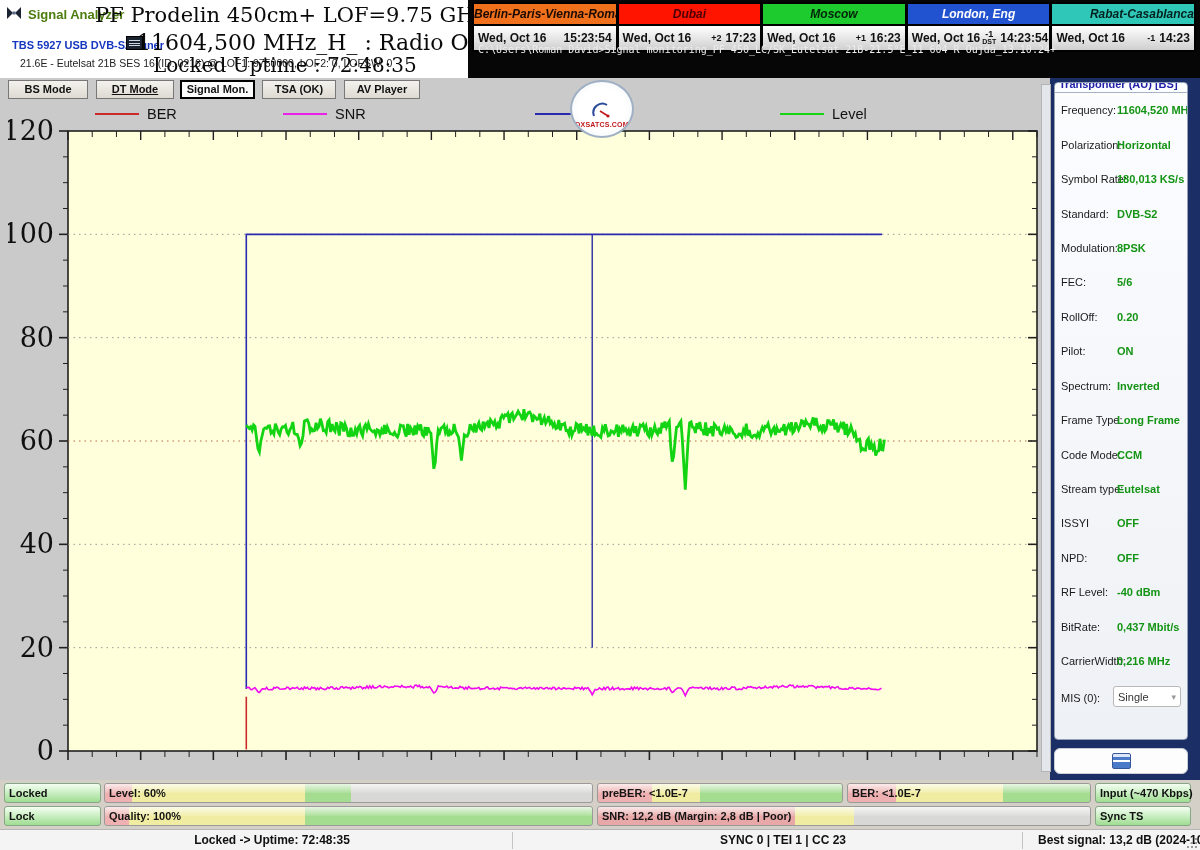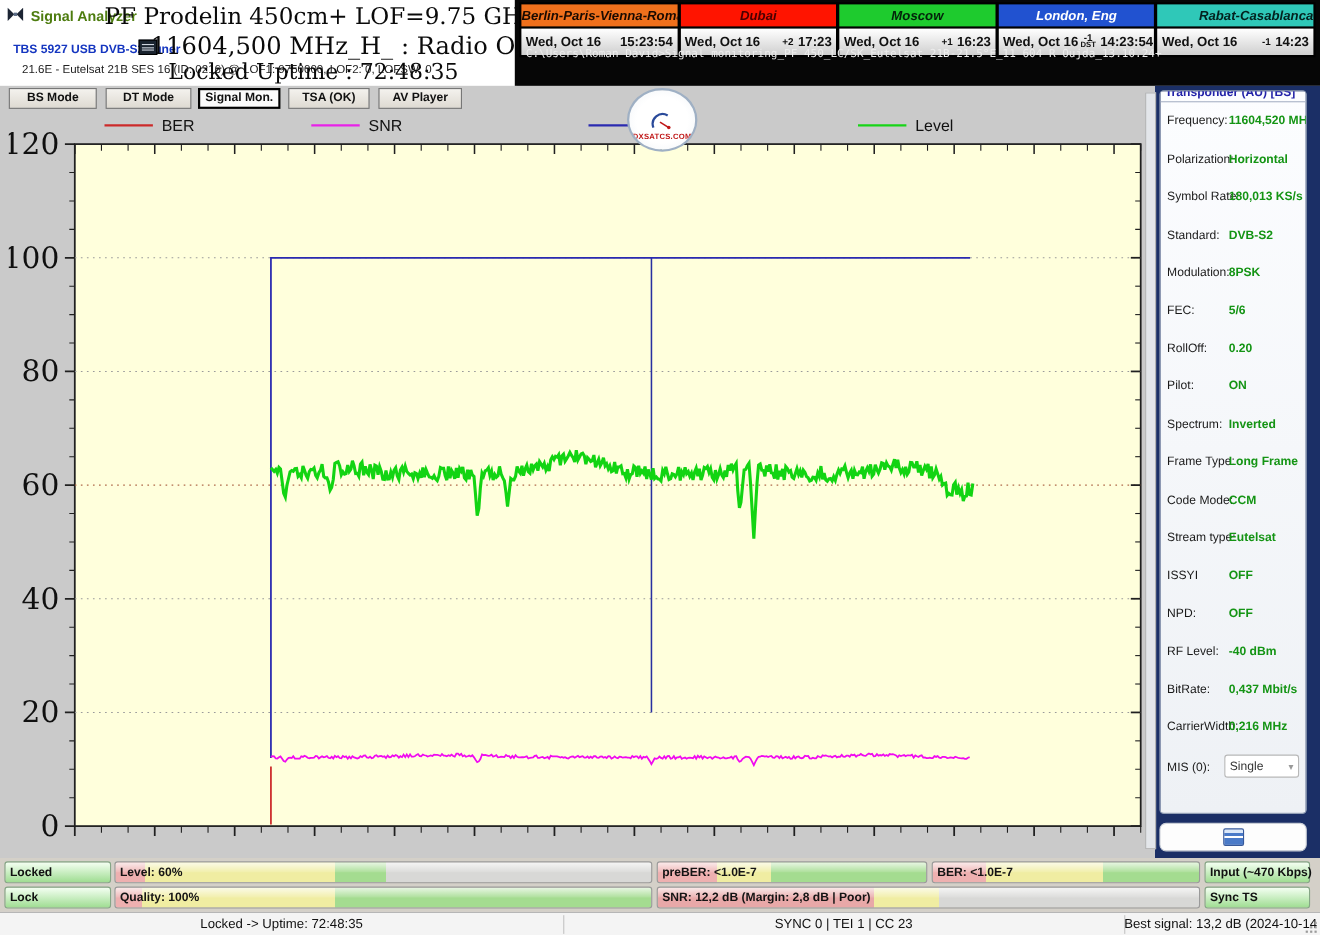--- a/index.html
+++ b/index.html
@@ -65,21 +65,21 @@
            background:linear-gradient(#dce8f8 0 3px,#4a7ac8 3px 6px,#ffffff 6px 8px,#4a7ac8 8px 14px);}
   
   #bottomBand{left:0;top:780px;width:1200px;height:50px;background:#d4d0c8;}
   .ledbox{position:absolute;height:20px;background:linear-gradient(#f4fff2,#9fdd92);border:1px solid #86a686;border-radius:3px;
           font-size:11px;font-weight:bold;color:#111;line-height:18px;padding-left:4px;box-sizing:border-box;white-space:nowrap;}
   .pbar{position:absolute;height:20px;border:1px solid #9a9a9a;border-radius:3px;box-sizing:border-box;overflow:hidden;}
   .pbar .gloss{position:absolute;left:0;top:0;right:0;height:9px;background:linear-gradient(rgba(255,255,255,.75),rgba(255,255,255,.1));}
   .pbar .lbl{position:absolute;left:4px;top:0;font-size:11px;font-weight:bold;color:#141414;line-height:19px;white-space:nowrap;}
   
   #statusBar{left:0;top:829px;width:1200px;height:21px;background:#f4f4f4;border-top:1px solid #b6b6b6;box-sizing:border-box;}
-  .stSec{position:absolute;top:0;height:20px;font-size:12px;font-weight:normal;color:#111;text-align:center;line-height:20px;white-space:nowrap;}
+  .stSec{position:absolute;top:0;height:20px;font-size:12px;font-weight:bold;color:#111;text-align:center;line-height:20px;white-space:nowrap;padding-left:16px;}
   .stDiv{position:absolute;top:2px;height:17px;width:1px;background:#c4c4c4;}
   #grip{position:absolute;right:3px;top:6px;width:12px;height:12px;}
   #grip i{position:absolute;width:2px;height:2px;background:#9a9a9a;}
 </style>
 </head>
 <body>
 
 <div class="abs" id="titleArea">
   <svg class="abs" id="appIcon" viewBox="0 0 16 14">
     <polygon points="1,1 7,7 1,13" fill="#1c2433"></polygon>
@@ -149,21 +149,21 @@
           </span>
           <span class="tm">14:23</span>
         </div>
       </div>
     </div>
   <div class="abs" id="consoleLine">C:\Users\Roman Dávid&gt;Signal monitoring_PF 450_LC/SK_Eutelsat 21B-21.5°E_11 604 R Oujda_13.10.24+</div>
 </div>
 
 <div id="tabRow">
     <div class="tab" style="left: 8px; width: 80px;">BS Mode</div>
-    <div class="tab" style="left: 96px; width: 78px;">DT Mode</div>
+    <div class="tab" style="left: 96px; width: 78px; text-decoration: underline;">DT Mode</div>
     <div class="tab active" style="left: 180px; width: 75px;">Signal Mon.</div>
     <div class="tab" style="left: 262px; width: 74px;">TSA (OK)</div>
     <div class="tab" style="left: 344px; width: 76px;">AV Player</div>
   </div>
 
 <svg class="abs" id="chartSvg" width="1042" height="688">
     <rect x="60" y="35" width="969" height="620" fill="#ffffdc" stroke="#202020" stroke-width="1.6"></rect>
     <line x1="60" y1="551.6666666666667" x2="1029" y2="551.6666666666667" stroke="#9a9a9a" stroke-width="1" stroke-dasharray="1.5 4"></line>
     <line x1="60" y1="448.33333333333337" x2="1029" y2="448.33333333333337" stroke="#9a9a9a" stroke-width="1" stroke-dasharray="1.5 4"></line>
     <line x1="60" y1="345" x2="1029" y2="345" stroke="#b06a4a" stroke-width="1" stroke-dasharray="1.5 4"></line>

